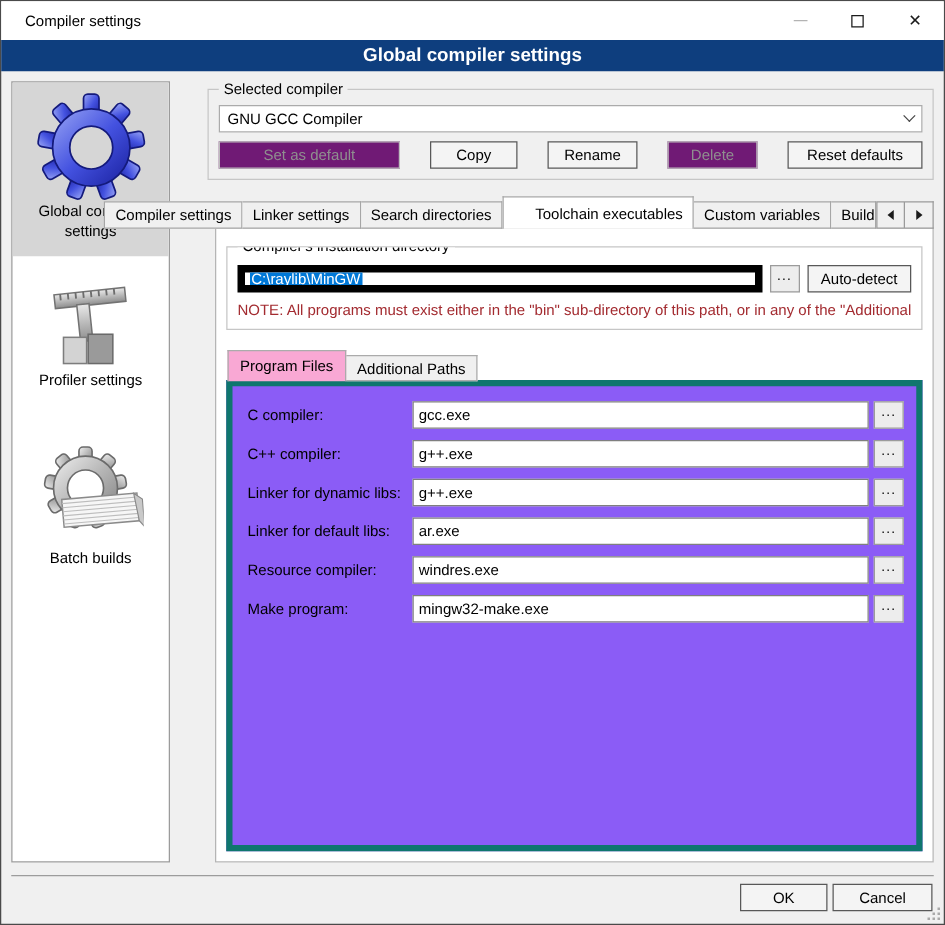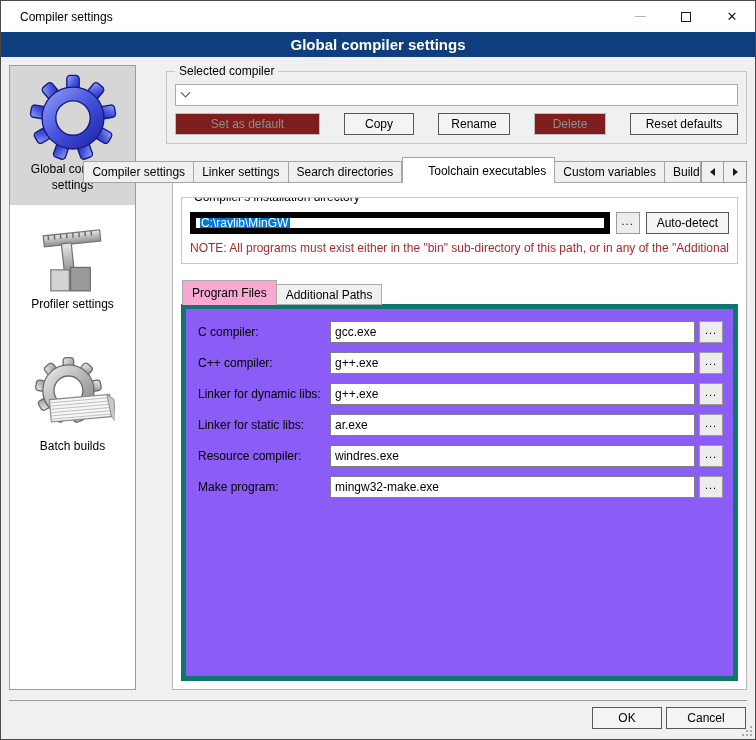--- a/index.html
+++ b/index.html
@@ -39,21 +39,21 @@
 
   .gb-compiler { margin-top:6px; padding:12px 8px 8px 8px; flex:none; }
 
   .combo { height:22px; background:#fff; border:1px solid #ababab; display:flex; align-items:center; padding:0 6px; }
   .combo .val { flex:1; overflow:hidden; white-space:nowrap; }
   .chev { width:7px; height:7px; border-right:1px solid #444; border-bottom:1px solid #444; transform:rotate(45deg) translate(-2px,-2px); flex:none; }
   .combo.gray { background:#e2e2e2; border-color:#8f8f8f; }
 
   .btnrow { display:flex; justify-content:flex-end; gap:24px; margin-top:7px; }
   .btn { height:22px; background:#f4f4f4; border:1px solid #585858; display:inline-flex; align-items:center; justify-content:center; padding:0 10px; font-size:12px; white-space:nowrap; }
-  .btn.disabled { background:#7f1d1d; border-color:#bdbdbd; color:#8f8f8f; }
+  .btn.disabled { background:#701a75; border-color:#bdbdbd; color:#8f8f8f; }
   .btn.w-setdef { min-width:145px; } .btn.w-copy { min-width:70px; } .btn.w-ren { min-width:72px; }
   .btn.w-del { min-width:72px; } .btn.w-reset { min-width:108px; }
   .browse-btn { width:24px; height:22px; flex:none; background:#ededed; border:1px solid #9b9b9b; display:inline-flex; align-items:center; justify-content:center; font-size:11px; letter-spacing:1px; padding-bottom:4px; }
 
   
   .tabbar { display:flex; align-items:flex-end; margin-top:13px; position:relative; z-index:2; padding-left:2px; }
   .tab { height:22px; padding:0 8px; background:#f0f0f0; border:1px solid #a6a6a6; border-left:none; display:flex; align-items:center; white-space:nowrap; }
   .tab:first-child { border-left:1px solid #a6a6a6; }
   .tab.active { height:26px; background:#fff; border:1px solid #a6a6a6; border-bottom:none; position:relative; z-index:3;padding-left:25px; }
   .tab.clipped { max-width:36px; overflow:hidden; padding-right:0; }
@@ -200,20 +200,21 @@
         </div>
         <div>Batch builds</div>
       </div>
     </div>
 
     <div class="main">
 
       <div class="groupbox gb-compiler">
         <span class="legend">Selected compiler</span>
         <div class="combo">
+          <span class="val">GNU GCC Compiler</span>
           <span class="chev"></span>
         </div>
         <div class="btnrow">
           <button class="btn disabled w-setdef">Set as default</button>
           <button class="btn w-copy">Copy</button>
           <button class="btn w-ren">Rename</button>
           <button class="btn disabled w-del">Delete</button>
           <button class="btn w-reset">Reset defaults</button>
         </div>
       </div>
@@ -268,21 +269,21 @@
             <button class="browse-btn">...</button>
           </div>
 
           <div class="prow">
             <span class="flabel">Linker for dynamic libs:</span>
             <div class="input">g++.exe</div>
             <button class="browse-btn">...</button>
           </div>
 
           <div class="prow">
-            <span class="flabel">Linker for static libs:</span>
+            <span class="flabel">Linker for default libs:</span>
             <div class="input">ar.exe</div>
             <button class="browse-btn">...</button>
           </div>
 
 
           <div class="prow">
             <span class="flabel">Resource compiler:</span>
             <div class="input">windres.exe</div>
             <button class="browse-btn">...</button>
           </div>

